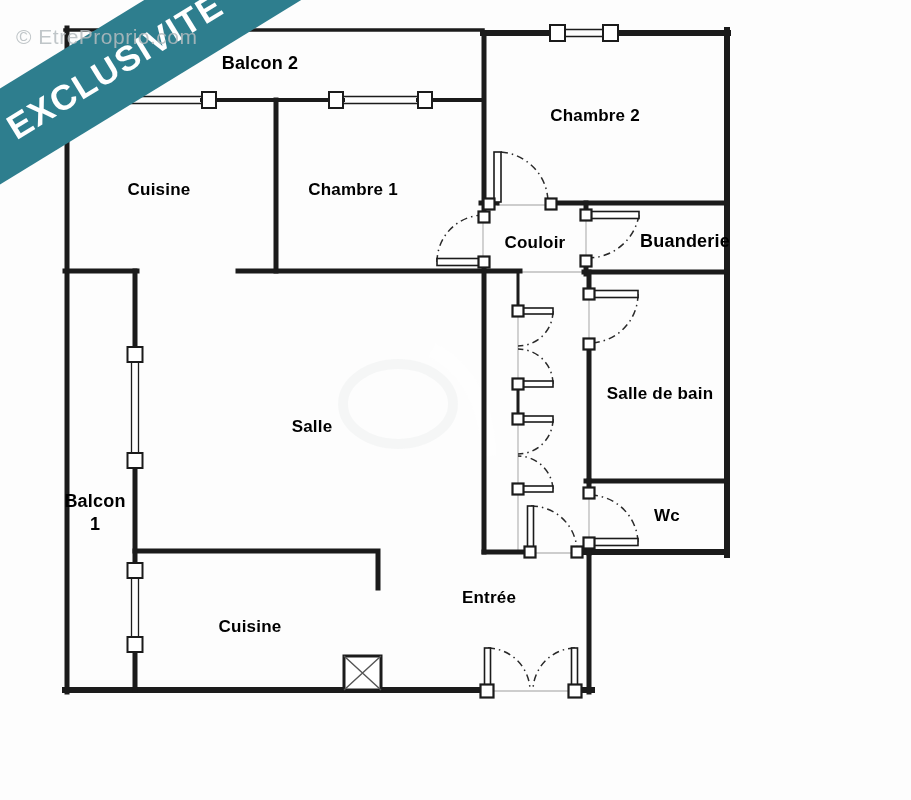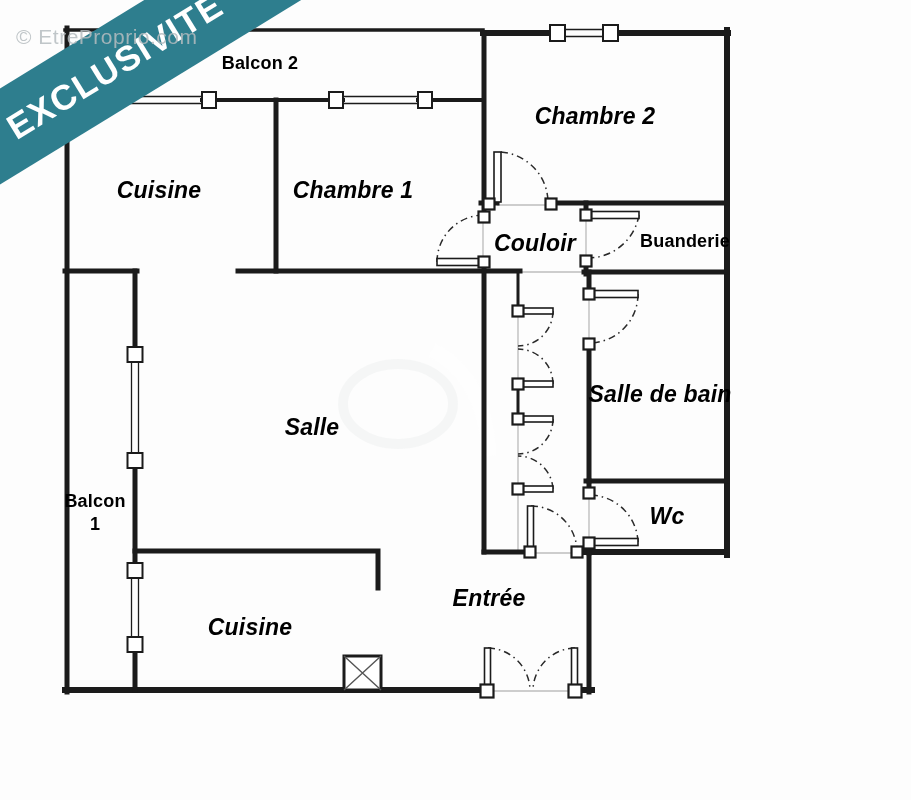--- a/index.html
+++ b/index.html
@@ -6,21 +6,21 @@
   .stage{
     position:relative;width:911px;height:800px;background:#fdfdfd;
     overflow:hidden;font-family:"Liberation Sans",sans-serif;
   }
   .plan-svg{position:absolute;left:0;top:0;z-index:1;}
   .room-label{
     position:absolute;transform:translate(-50%,-50%);
     font-weight:700;color:#000000;white-space:nowrap;z-index:2;
     letter-spacing:0.2px;
   }
-  .fs19{font-size:23px;font-style:italic;} .fs18{font-size:18px;}
+  .fs19{font-size:17px;} .fs18{font-size:18px;}
   .banner{
     position:absolute;left:-115px;top:25px;width:460px;height:82px;
     background:#2e7e8e;transform:rotate(-31.5deg);
     display:flex;align-items:center;justify-content:center;
     color:#ffffff;font-weight:700;font-size:35px;letter-spacing:1.5px;
     z-index:4;
   }
   .watermark{
     position:absolute;left:16px;top:25px;font-size:21px;
     color:#b6bdc0;opacity:0.85;letter-spacing:0.5px;z-index:5;

